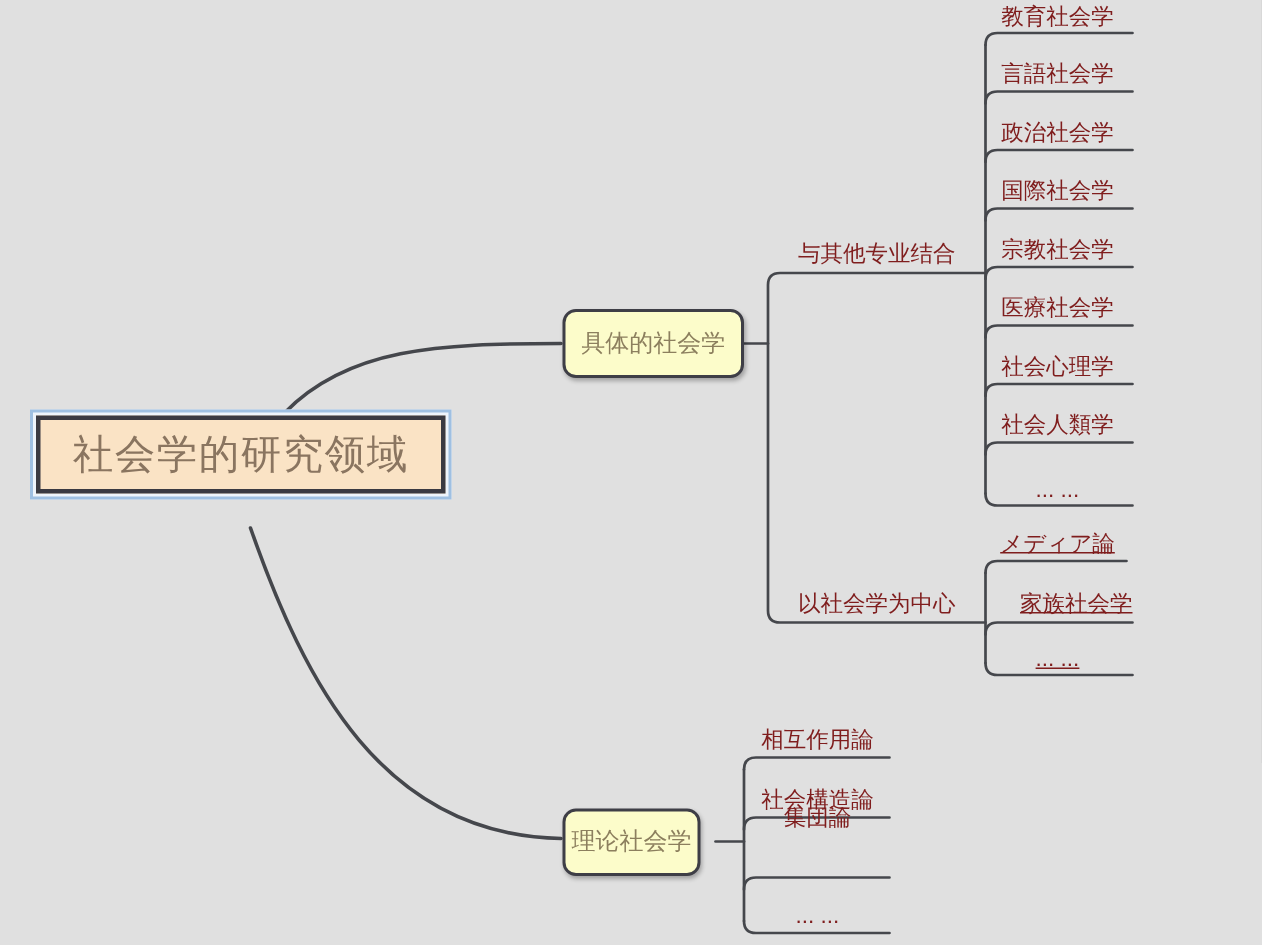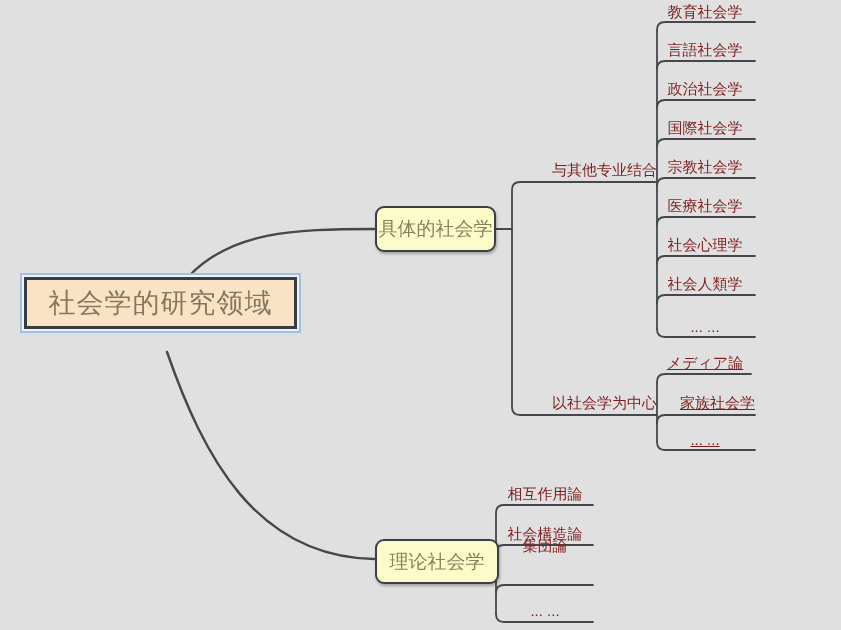--- a/index.html
+++ b/index.html
@@ -33,36 +33,36 @@
   .root-box{
     width:100%;height:100%;
     border:3px solid #3a3a42;background:#fae3c5;
     display:flex;align-items:center;justify-content:center;
     font-size:27px;letter-spacing:1px;color:#8a7560;
     box-sizing:border-box;
   }
   .branch{
     background:#fcfcca;
     border:2px solid #3e3e46;border-radius:9px;
-    font-size:19px;color:#8c7f5e;
+    font-size:16px;color:#8c7f5e;
     box-shadow:1px 2px 3px rgba(0,0,0,0.28);
   }
   .branch1{left:375px;top:206px;width:121px;height:46px;}
-  .branch2{left:375px;top:539px;width:124px;height:45px;align-items:center;}
+  .branch2{left:375px;top:539px;width:92px;height:45px;align-items:center;}
 
   .label{
     position:absolute;z-index:2;
     font-size:15px;color:#7f1d1d;
     text-align:center;line-height:20px;height:20px;
     cursor:default;white-space:nowrap;
   }
   .colA{left:655px;width:100px;}
   .colB{left:655px;width:100px;text-decoration:underline;}
   .colC{left:497px;width:96px;}
-  .colSub{left:532px;width:145px;}
+  .colSub{left:512px;width:145px;}
 </style>
 </head>
 <body>
 
 <div class="canvas">
 
   <svg class="lines" width="841" height="630" viewBox="0 0 841 630">
 
     <path class="curve" d="M 190 275 C 232 232, 292 229, 374 229"></path>
     <path class="curve" d="M 167 352 C 203 455, 255 557, 374 559"></path>

